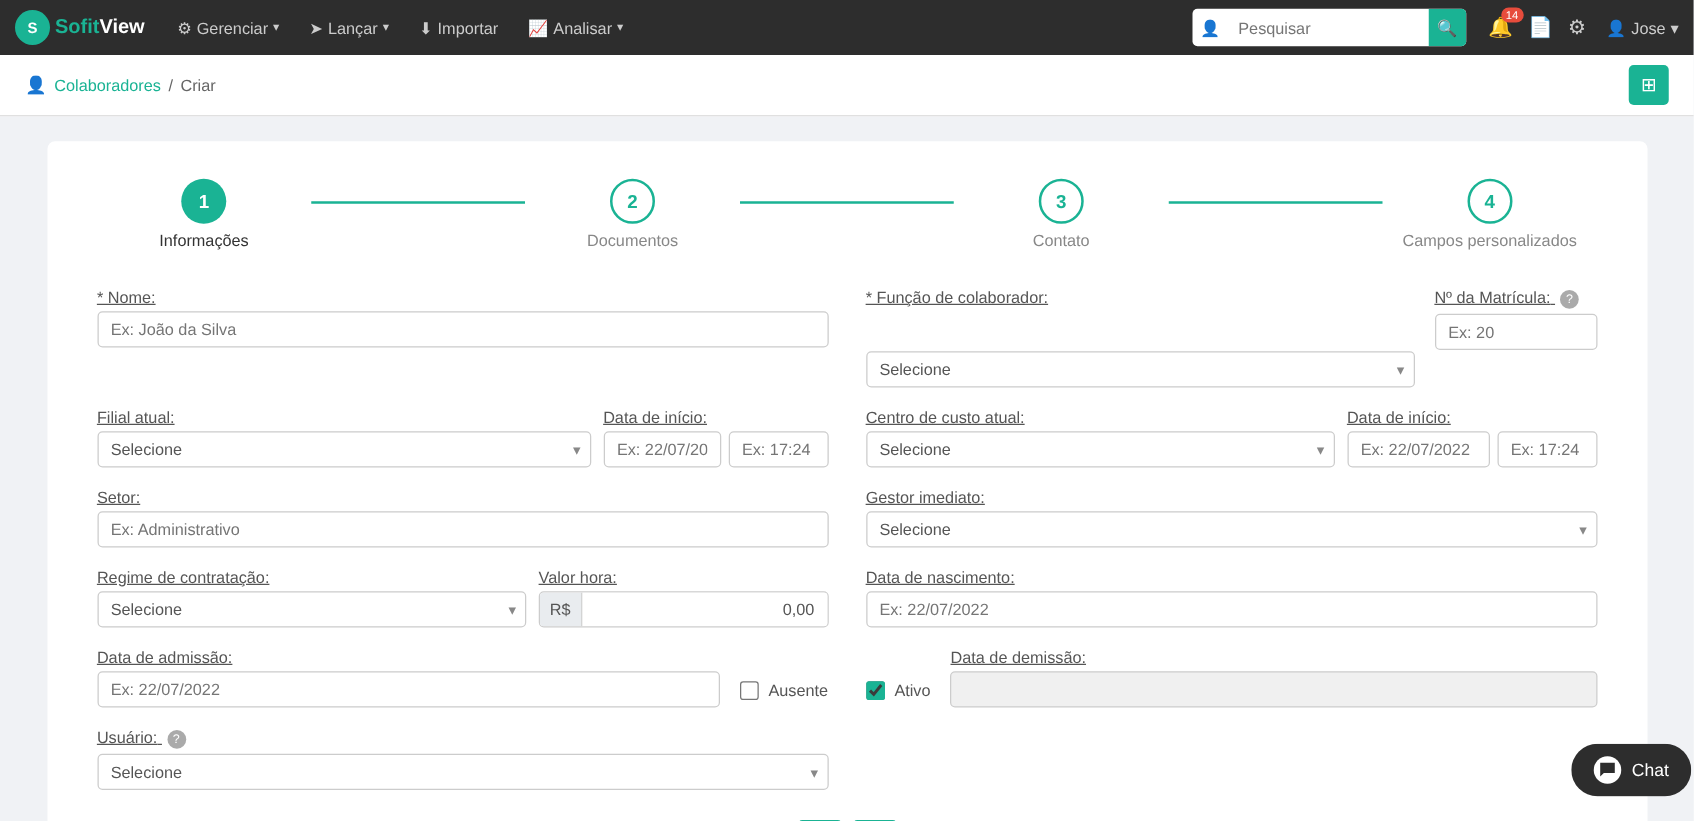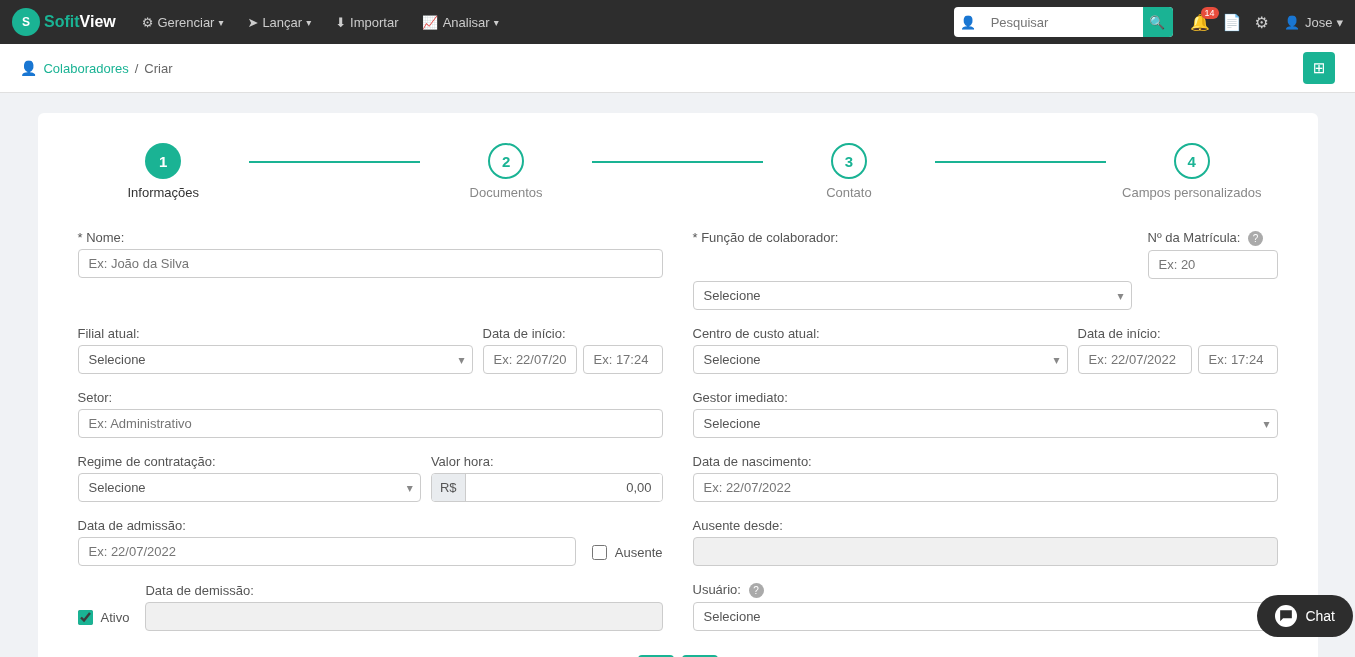--- a/index.html
+++ b/index.html
@@ -132,21 +132,21 @@
     
     .form-section {
       display: grid;
       grid-template-columns: 1fr 1fr;
       gap: 16px 30px;
     }
     .form-group {
       display: flex; flex-direction: column; gap: 4px;
     }
     .form-group label {
-      font-size: 13px; color: #555;
+      font-size: 13px; color: #555; text-decoration: underline;
     }
     .form-group label .help-icon {
       display: inline-flex; align-items: center; justify-content: center;
       width: 15px; height: 15px; border-radius: 50%;
       background: #aaa; color: #fff; font-size: 10px; margin-left: 4px;
       cursor: pointer;
     }
     .form-control {
       border: 1px solid #ccc; border-radius: 4px;
       padding: 6px 10px; font-size: 13px; color: #555;
@@ -399,24 +399,20 @@
 
       <div style="display:flex;gap:16px;align-items:flex-end;">
         <div class="form-group" style="flex:1;">
           <label>Data de admissão:</label>
           <input class="form-control" type="text" placeholder="Ex: 22/07/2022" style="">
         </div>
         <div class="checkbox-row" style="padding-bottom:6px;flex:0 0 auto;">
           <input type="checkbox" id="ausente-cb" style="">
           <label for="ausente-cb">Ausente</label>
         </div>
-      </div>
-      <div class="form-group">
-        <label>Ausente desde:</label>
-        <input class="form-control disabled-field" type="text" disabled="" style="">
       </div>
 
       <div style="display:flex;gap:16px;align-items:flex-end;">
         <div class="checkbox-row" style="padding-bottom:6px;flex:0 0 auto;">
           <input type="checkbox" id="ativo-cb" checked="" style="">
           <label for="ativo-cb">Ativo</label>
         </div>
         <div class="form-group" style="flex:1;">
           <label>Data de demissão:</label>
           <input class="form-control disabled-field" type="text" disabled="" style="">

